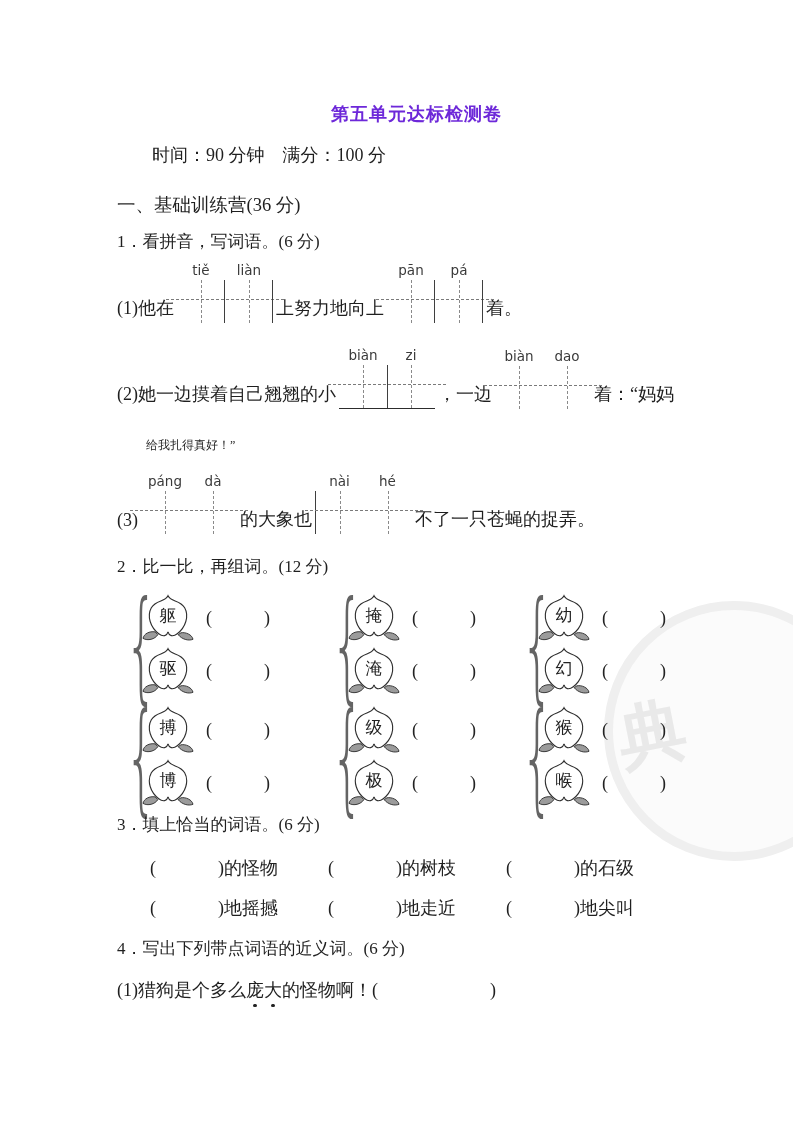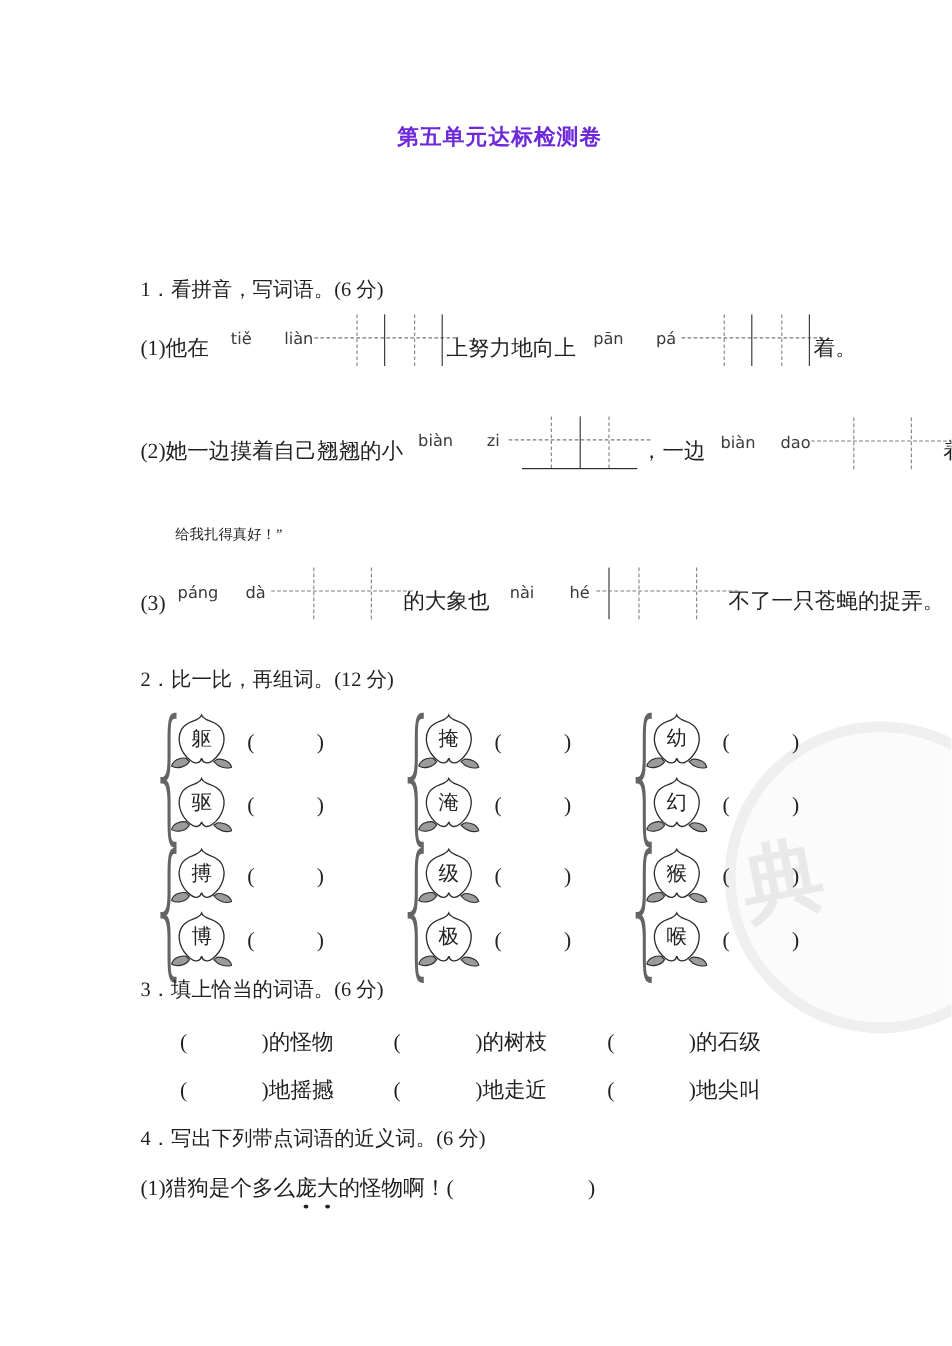--- a/index.html
+++ b/index.html
@@ -19,21 +19,21 @@
   
   .title{left:40px;right:0;top:102px;text-align:center;font-size:18px;font-weight:700;
          letter-spacing:1px;font-family:"Liberation Sans",sans-serif;color:#6d28d9;}
   .meta{left:152px;top:143px;font-size:18px;}
   .h1{left:117px;top:192px;font-size:18.5px;}
   .qlabel{font-size:17px;}
 
   
   .fline{display:flex;align-items:flex-end;font-size:18px;white-space:nowrap;}
   .fline .t{padding-bottom:3px;}
-  .pbox{display:flex;flex-direction:row;align-items:center;margin:0 3px;}
+  .pbox{display:flex;flex-direction:column;align-items:center;margin:0 3px;}
   .py{display:flex;width:96px;font-family:"DejaVu Sans",sans-serif;font-size:13.5px;
       color:#3a3a3a;margin-bottom:2px;}
   .py span{flex:1;text-align:center;}
   .grid{position:relative;display:flex;width:96px;height:43px;}
   .grid::before{content:"";position:absolute;left:-11px;right:-11px;top:19px;
                 border-top:1px dashed #7a7a7a;}
   .cell{position:relative;width:48px;}
   .cell::after{content:"";position:absolute;left:50%;top:0;bottom:0;
                border-left:1px dashed #8a8a8a;}
   .v-solid .cell{border-right:1.4px solid #3f3f3f;}
@@ -76,20 +76,22 @@
 </style>
 </head>
 <body>
 
 <div class="page">
 
   <div class="wm-circle"></div>
   <div class="wm-char">典</div>
 
   <div class="abs title z">第五单元达标检测卷</div>
+  <div class="abs meta z">时间：90 分钟　满分：100 分</div>
+  <div class="abs h1 z">一、基础训练营(36 分)</div>
 
   <div class="abs qlabel z" style="left:117px;top:230px;">1．看拼音，写词语。(6 分)</div>
 
   <div class="abs fline z" style="left:117px;top:262px;">
     <span class="t">(1)他在</span>
     <div class="pbox">
       <div class="py">
         <span>tiě</span>
         <span>liàn</span>
       </div>

